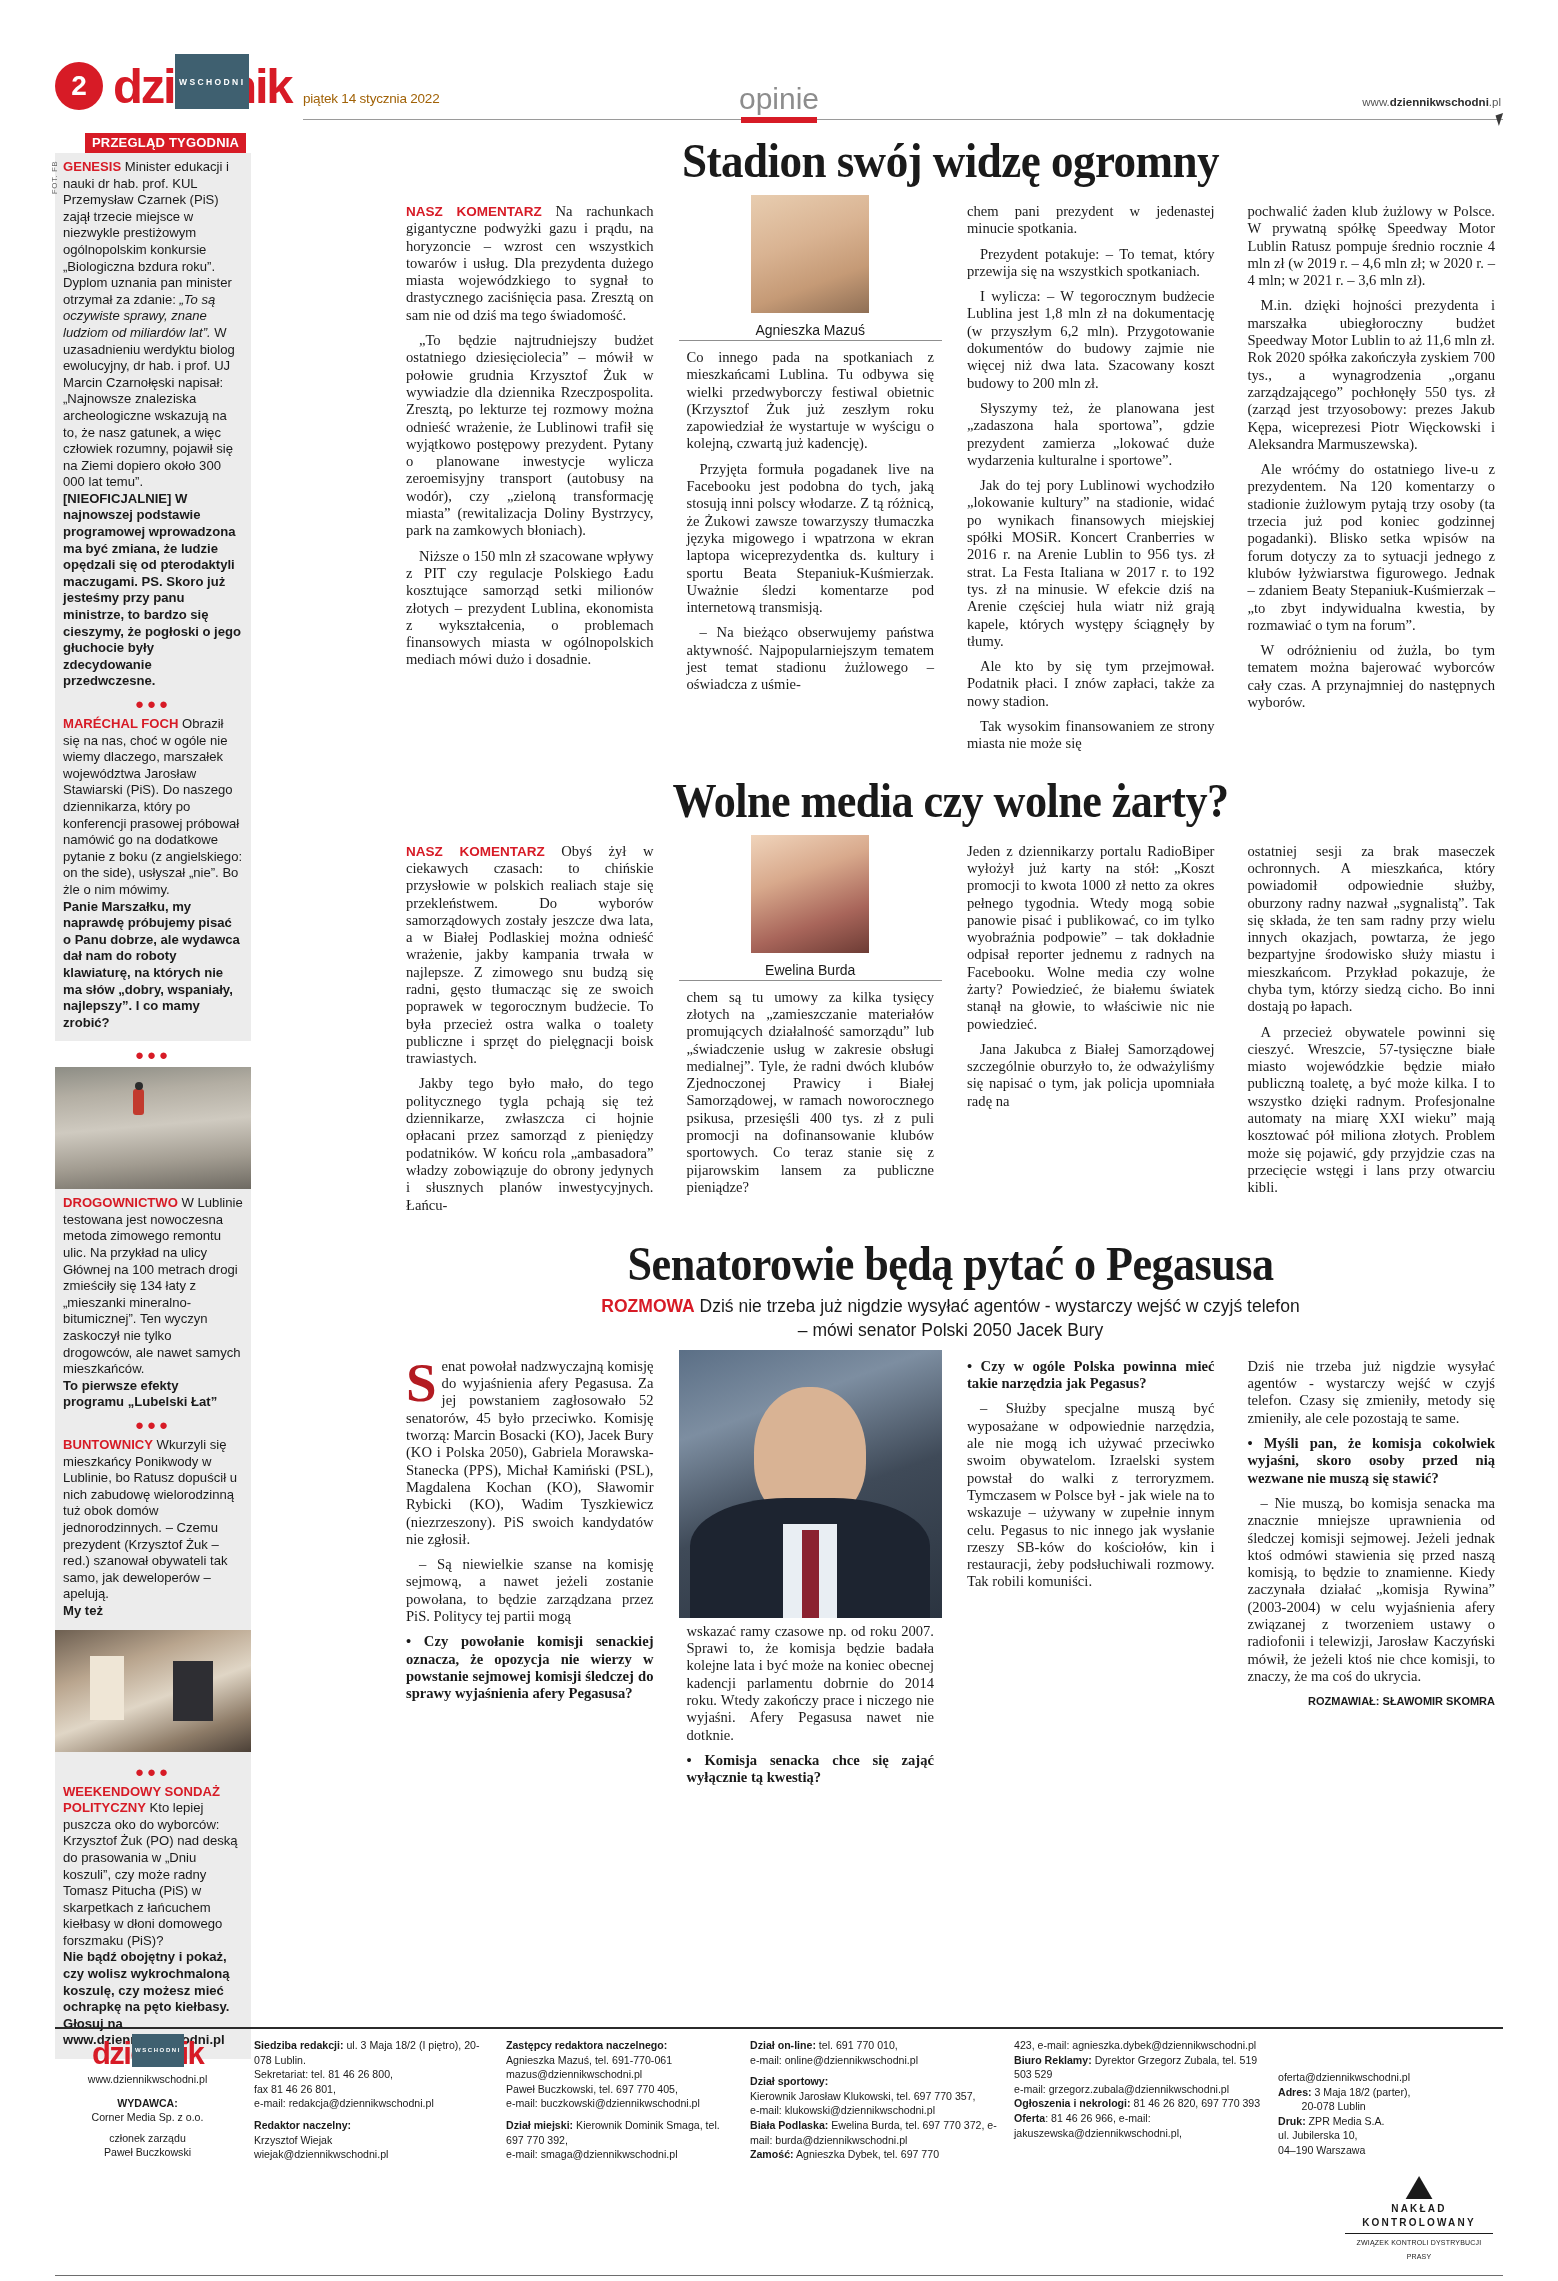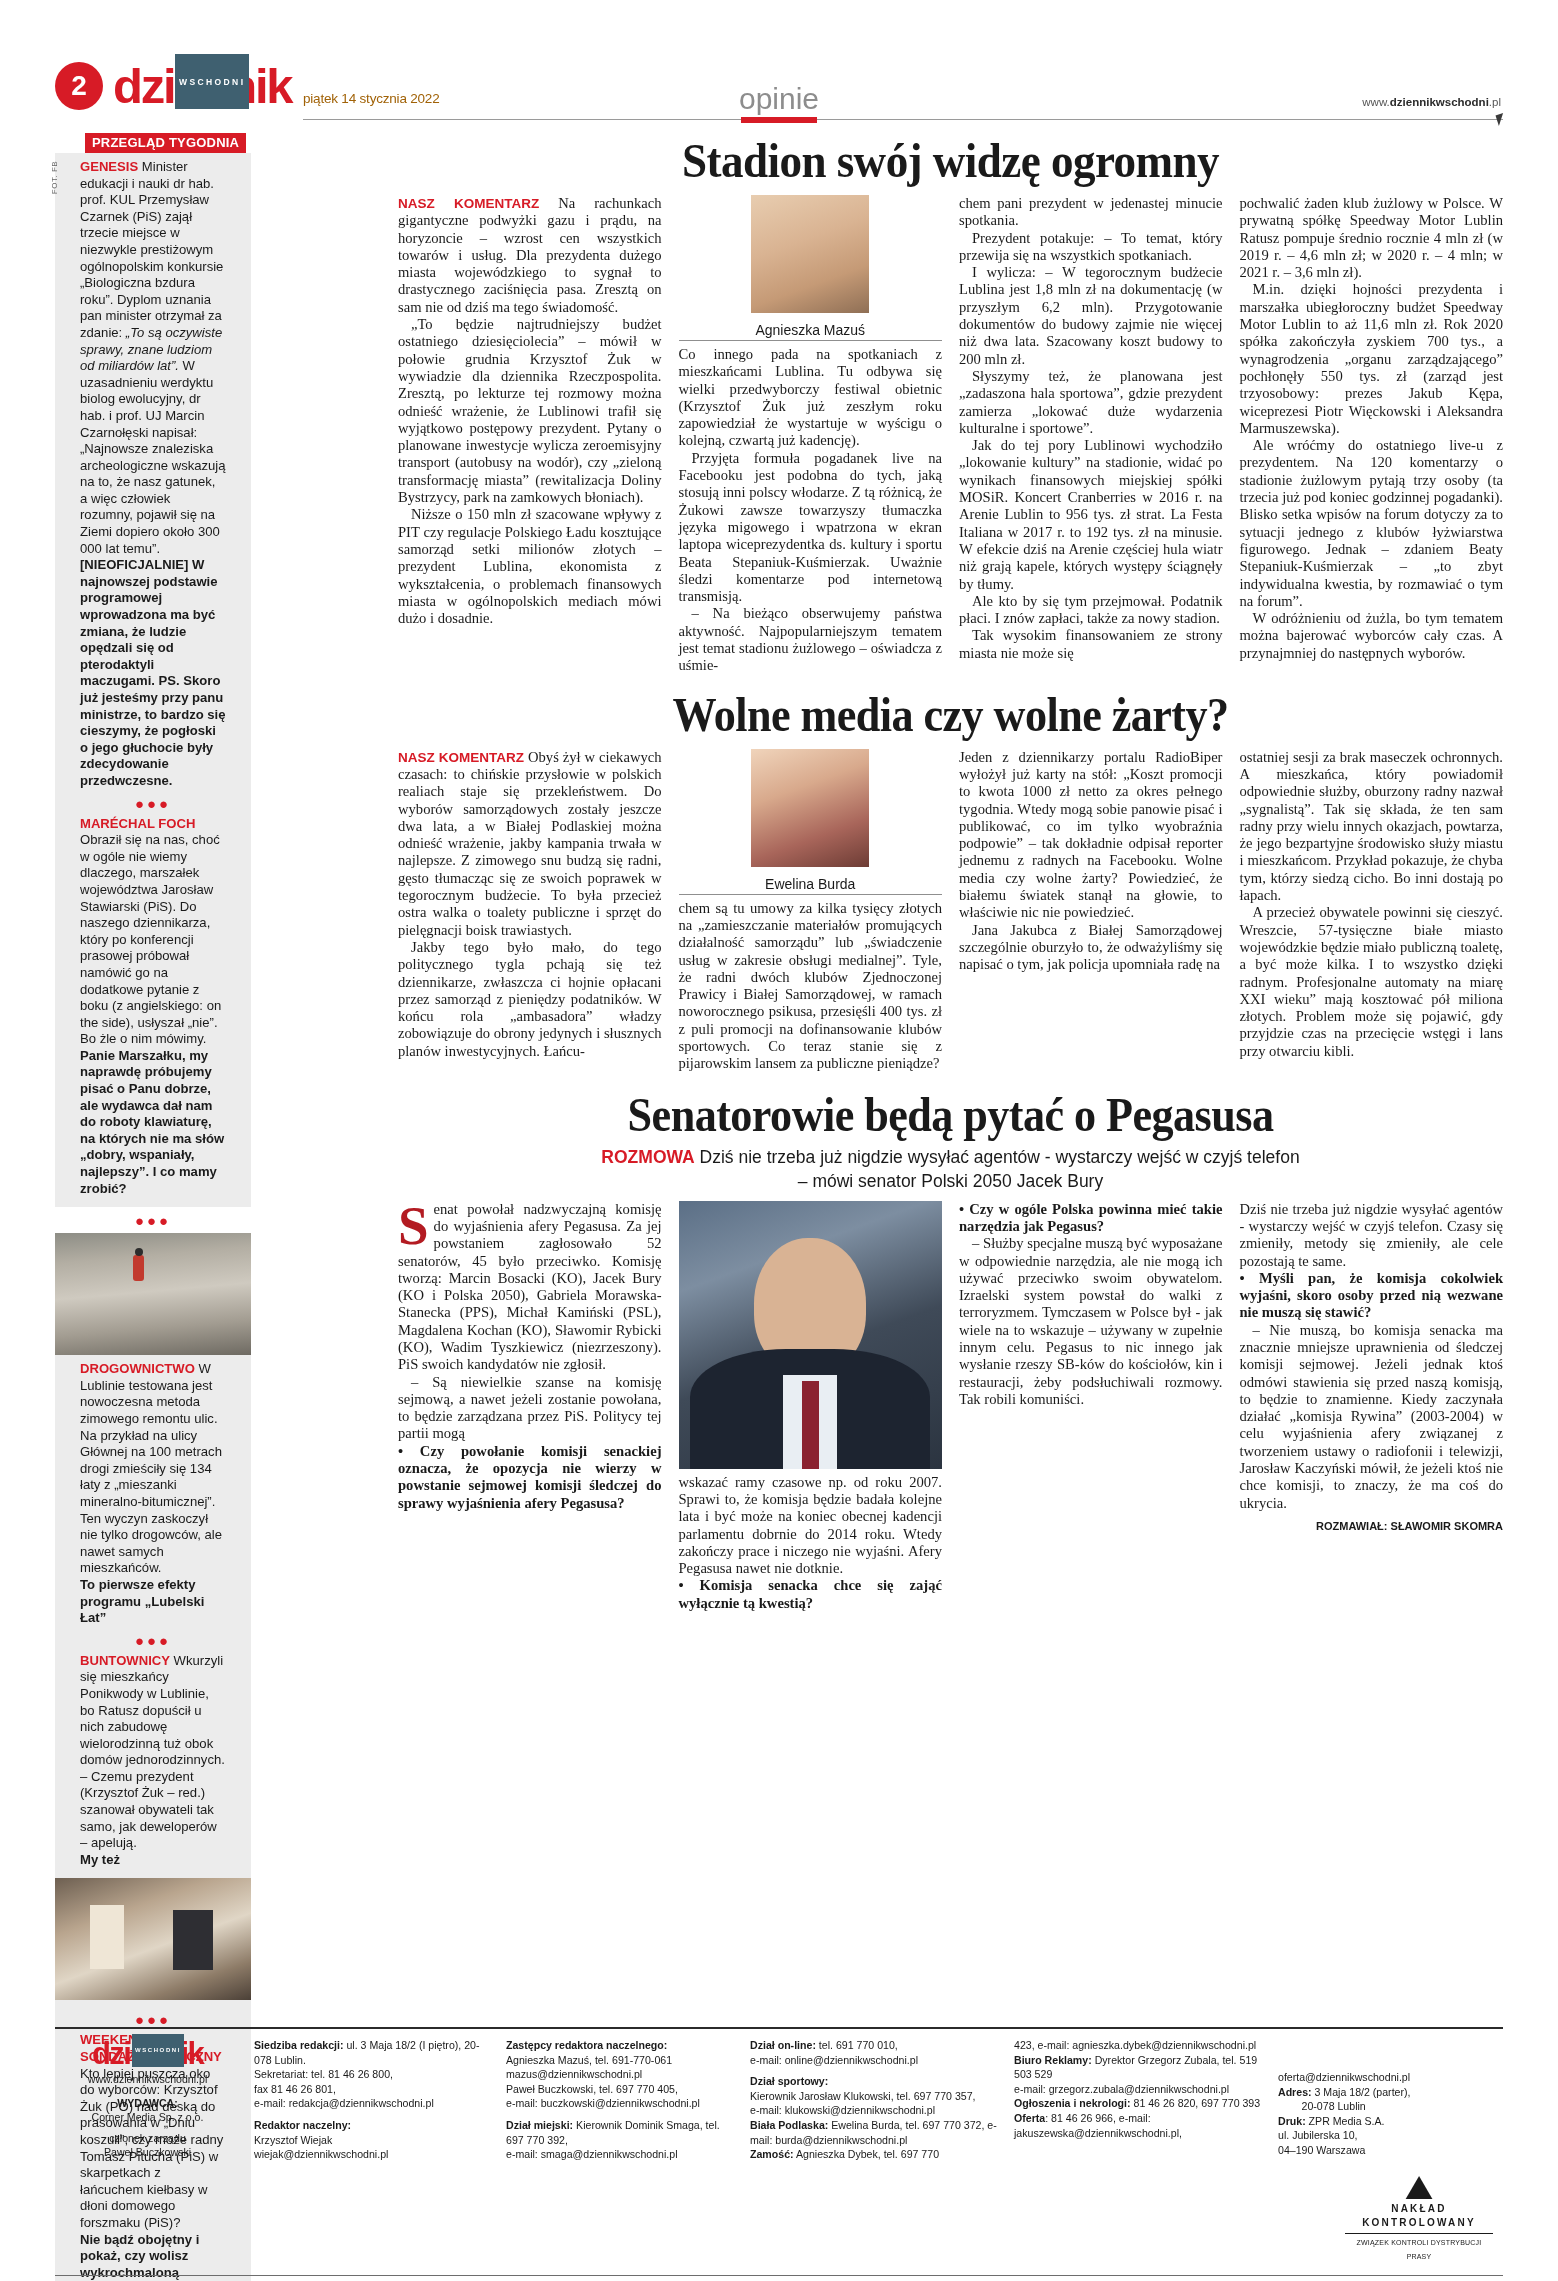--- a/index.html
+++ b/index.html
@@ -36,21 +36,21 @@
   .rule-accent{position:absolute;left:50%;margin-left:-38px;top:55px;width:76px;height:6px;background:#d71b26;}
   .cursor{position:absolute;right:-2px;top:52px;width:0;height:0;
     border-left:8px solid #3a3a3a;border-bottom:11px solid transparent;transform:rotate(-18deg);}
 
   
   .sidebar{position:absolute;left:55px;top:133px;width:196px;}
   .sb-tag{
     display:inline-block;background:#d71b26;color:#fff;font-family:"Liberation Sans",sans-serif;
     font-weight:bold;font-size:13px;padding:2px 7px 3px;letter-spacing:.2px;margin-left:30px;
   }
-  .sb-block{background:#ececec;padding:6px 25px 10px;}
+  .sb-block{background:#ececec;padding:6px 8px 10px;}
   .sb-p{font-family:"Liberation Sans",sans-serif;font-size:13.1px;line-height:16.6px;
     color:#1a1a1a;margin:0;text-align:left;}
   .sb-p .kw{color:#d71b26;font-weight:bold;}
   .sb-p .it{font-style:italic;}
   .sb-p.bold{font-weight:bold;}
   .dots{text-align:center;color:#d71b26;font-size:15px;letter-spacing:3px;line-height:14px;margin:7px 0 5px;}
   .sb-photo{width:100%;height:122px;margin-bottom:0;display:block;background:#b9b2a6;position:relative;overflow:hidden;}
   .sb-photo.road{background:linear-gradient(175deg,#8d8d85 0%,#b3aea3 22%,#cfcac0 48%,#a29c91 75%,#6e6a62 100%);}
   .sb-photo.kitchen{background:linear-gradient(160deg,#6d5f51 0%,#b9a58e 30%,#e0d6c6 55%,#8e7c68 80%,#4b4037 100%);}
   .sb-photo .fig{position:absolute;background:#c23a2e;}
@@ -66,21 +66,21 @@
   }
   .headline.h2{font-size:48px;}
   .headline.h3{font-size:48px;}
   .deck{font-family:"Liberation Sans",sans-serif;font-size:17.5px;text-align:center;
     line-height:24px;margin:2px 0 0;}
   .deck .rozmowa{color:#d71b26;font-weight:bold;}
 
   .cols{display:flex;gap:17px;}
   .col{flex:1;}
   .body-p{font-family:"Liberation Serif",serif;font-size:14.6px;line-height:17.3px;
-    margin:0;text-align:justify;text-justify:inter-word;hyphens:auto;}
+    margin:8px;text-align:justify;text-justify:inter-word;hyphens:auto;}
   .body-p .lead{color:#d71b26;font-family:"Liberation Sans",sans-serif;font-weight:bold;font-size:13.5px;}
   .body-p.indent{text-indent:13px;}
   .body-p.bul{text-indent:0;font-weight:bold;}
 
   .portrait-wrap{width:100%;text-align:center;margin-bottom:2px;}
   .portrait{width:118px;height:118px;display:inline-block;background:#caa98c;
     background:linear-gradient(160deg,#e8cdb0 0%,#d9b392 40%,#c59a76 70%,#8f6f55 100%);}
   .portrait.f2{background:linear-gradient(160deg,#f0d4bb 0%,#d8a98c 35%,#a8655a 70%,#6d3c35 100%);}
   .portrait-name{font-family:"Liberation Sans",sans-serif;font-size:14px;text-align:center;
     padding-top:3px;padding-bottom:2px;}

